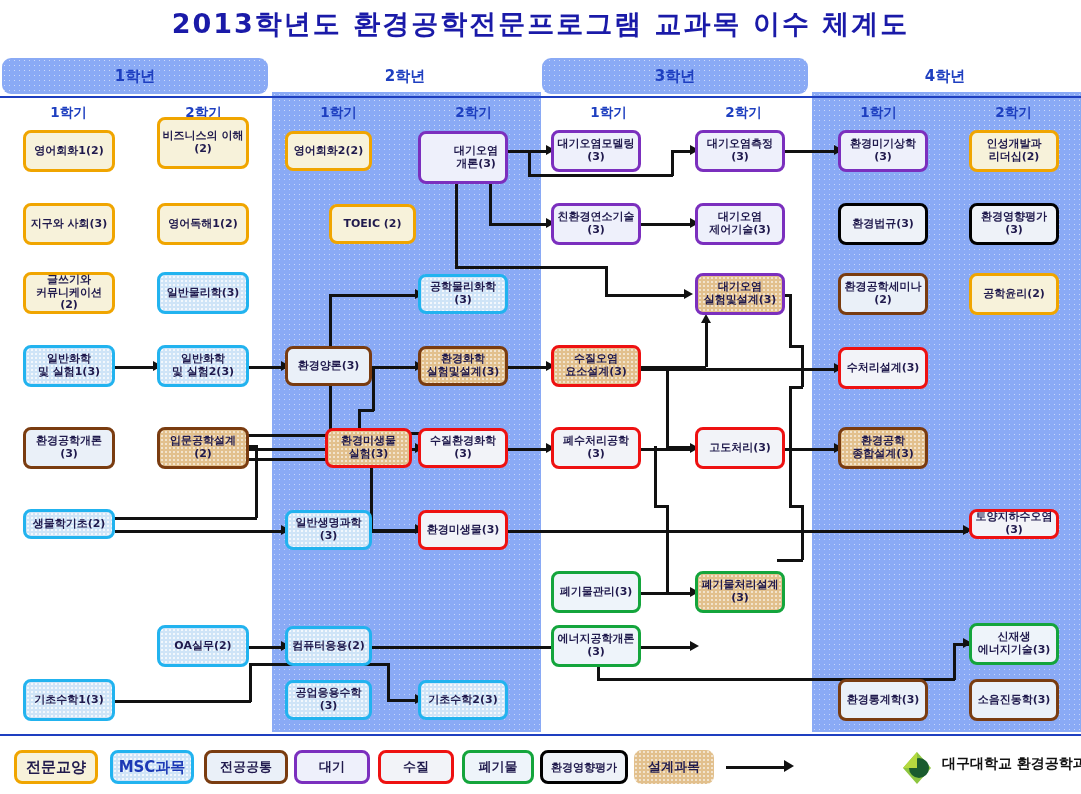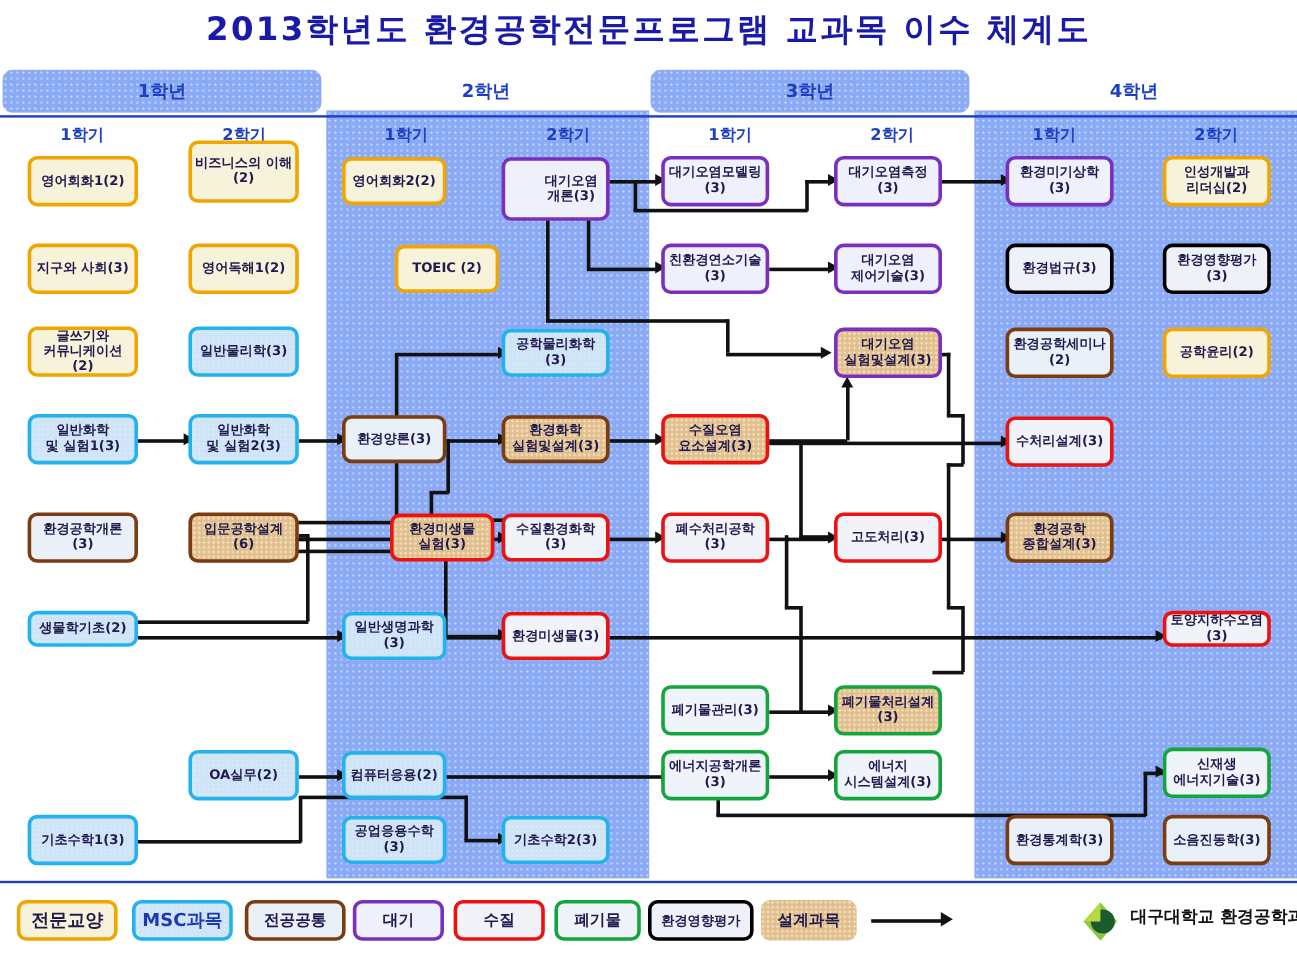--- a/index.html
+++ b/index.html
@@ -293,21 +293,21 @@
   <div class="node c-liberal" style="left:23px;top:272px;width:92px;height:42px;">글쓰기와<br>커뮤니케이션(2)</div>
   <div class="node c-msc" style="left:23px;top:345px;width:92px;height:42px;">일반화학<br>및 실험1(3)</div>
   <div class="node c-major" style="left:23px;top:427px;width:92px;height:42px;">환경공학개론(3)</div>
   <div class="node c-msc" style="left:23px;top:509px;width:92px;height:30px;">생물학기초(2)</div>
   <div class="node c-msc" style="left:23px;top:679px;width:92px;height:42px;">기초수학1(3)</div>
 
   <div class="node c-liberal" style="left:157px;top:117px;width:92px;height:52px;text-align:center;">비즈니스의 이해<br>(2)</div>
   <div class="node c-liberal" style="left:157px;top:203px;width:92px;height:42px;">영어독해1(2)</div>
   <div class="node c-msc" style="left:157px;top:272px;width:92px;height:42px;">일반물리학(3)</div>
   <div class="node c-msc" style="left:157px;top:345px;width:92px;height:42px;">일반화학<br>및 실험2(3)</div>
-  <div class="node c-major design" style="left:157px;top:427px;width:92px;height:42px;">입문공학설계(6)</div>
+  <div class="node c-major design" style="left:157px;top:427px;width:92px;height:42px;">입문공학설계(2)</div>
   <div class="node c-msc" style="left:157px;top:625px;width:92px;height:42px;">OA실무(2)</div>
 
   <div class="node c-liberal" style="left:285px;top:131px;width:87px;height:40px;">영어회화2(2)</div>
   <div class="node c-liberal" style="left:285px;top:204px;width:87px;height:40px;margin-left:44px;">TOEIC (2)</div>
   <div class="node c-major" style="left:285px;top:346px;width:87px;height:40px;">환경양론(3)</div>
   <div class="node c-water design" style="left:285px;top:428px;width:87px;height:40px;margin-left:40px;">환경미생물<br>실험(3)</div>
   <div class="node c-msc" style="left:285px;top:510px;width:87px;height:40px;">일반생명과학(3)</div>
   <div class="node c-msc" style="left:285px;top:626px;width:87px;height:40px;">컴퓨터응용(2)</div>
   <div class="node c-msc" style="left:285px;top:680px;width:87px;height:40px;">공업응용수학(3)</div>
 
@@ -323,21 +323,20 @@
   <div class="node c-water design" style="left:551px;top:345px;width:90px;height:42px;">수질오염<br>요소설계(3)</div>
   <div class="node c-water" style="left:551px;top:427px;width:90px;height:42px;">폐수처리공학(3)</div>
   <div class="node c-waste" style="left:551px;top:571px;width:90px;height:42px;">폐기물관리(3)</div>
   <div class="node c-waste" style="left:551px;top:625px;width:90px;height:42px;">에너지공학개론<br>(3)</div>
 
   <div class="node c-air" style="left:695px;top:130px;width:90px;height:42px;">대기오염측정(3)</div>
   <div class="node c-air" style="left:695px;top:203px;width:90px;height:42px;">대기오염<br>제어기술(3)</div>
   <div class="node c-air design" style="left:695px;top:273px;width:90px;height:42px;">대기오염<br>실험및설계(3)</div>
   <div class="node c-water" style="left:695px;top:427px;width:90px;height:42px;">고도처리(3)</div>
   <div class="node c-waste design" style="left:695px;top:571px;width:90px;height:42px;">폐기물처리설계<br>(3)</div>
-  <div class="node c-waste" style="left:695px;top:625px;width:90px;height:42px;">에너지<br>시스템설계(3)</div>
 
   <div class="node c-air" style="left:838px;top:130px;width:90px;height:42px;">환경미기상학(3)</div>
   <div class="node c-eia" style="left:838px;top:203px;width:90px;height:42px;">환경법규(3)</div>
   <div class="node c-major" style="left:838px;top:273px;width:90px;height:42px;">환경공학세미나<br>(2)</div>
   <div class="node c-water" style="left:838px;top:347px;width:90px;height:42px;">수처리설계(3)</div>
   <div class="node c-major design" style="left:838px;top:427px;width:90px;height:42px;">환경공학<br>종합설계(3)</div>
   <div class="node c-major" style="left:838px;top:679px;width:90px;height:42px;">환경통계학(3)</div>
 
   <div class="node c-liberal" style="left:969px;top:130px;width:90px;height:42px;">인성개발과<br>리더십(2)</div>
   <div class="node c-eia" style="left:969px;top:203px;width:90px;height:42px;">환경영향평가(3)</div>

